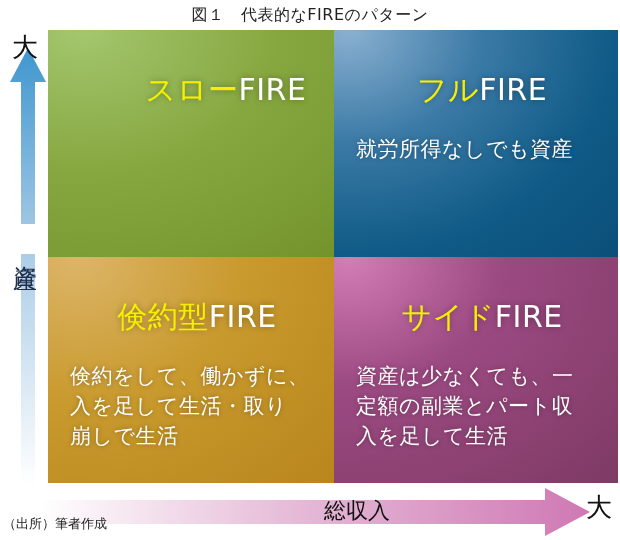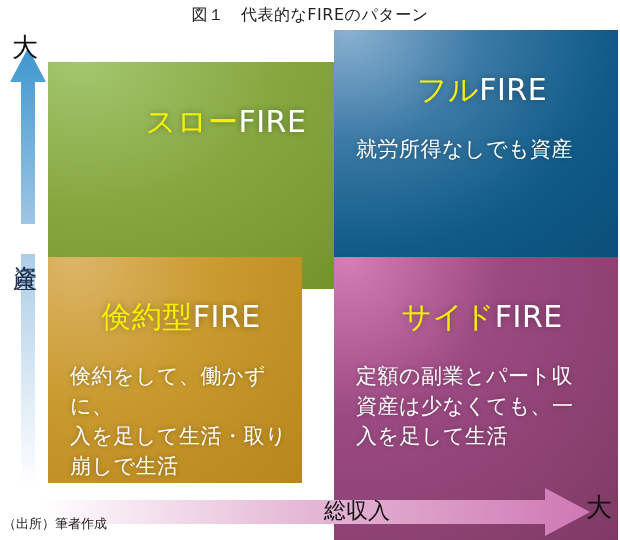--- a/index.html
+++ b/index.html
@@ -8,26 +8,26 @@
   .title { position:absolute; left:0; top:5px; width:620px; text-align:center;
            font-size:16px; color:#222; letter-spacing:0.5px; }
   .y-arrow { position:absolute; left:10px; top:48px; width:36px; height:438px; }
   .y-max { position:absolute; left:10px; top:30px; width:30px; text-align:center;
            font-size:26px; color:#111; }
   .y-label { position:absolute; left:10px; top:224px; width:30px; text-align:center;
              font-size:24px; color:#1f2f4d; line-height:30px; background:#fff; }
   .grid { position:absolute; left:48px; top:30px; width:570px; height:453px; }
   .cell { position:absolute; box-sizing:border-box; padding-left:22px; padding-right:10px; }
   .cell.tl { left:0; top:0; width:344px; height:227px;
-    background: radial-gradient(ellipse at 10% 0%, #a4c66e 0%, #86a73f 45%, #708f28 100%); margin-top: 32px; }
+    background: radial-gradient(ellipse at 10% 0%, #a4c66e 0%, #86a73f 45%, #708f28 100%); }
   .cell.tr { left:286px; top:0; width:284px; height:227px;
     background: radial-gradient(ellipse at 5% 0%, #8ab0d0 0%, #3b7aa6 35%, #0f5a86 70%, #0b4f7a 100%); }
-  .cell.bl { left:0; top:227px; width:254px; height:226px;
+  .cell.bl { left:0; top:227px; width:286px; height:226px;
     background: radial-gradient(ellipse at 10% 0%, #dcb568 0%, #c99a2e 45%, #b8861c 100%); }
-  .cell.br { left:286px; top:227px; width:284px; height:283px;
+  .cell.br { left:286px; top:227px; width:284px; height:226px;
     background: radial-gradient(ellipse at 5% 0%, #d47db6 0%, #9c4a82 40%, #7e3a64 100%); }
   .cell-title { margin-top:42px; text-align:center; font-size:30px; line-height:36px;
                 color:#ffffff; text-shadow:0 0 6px rgba(0,0,0,0.35); letter-spacing:0.5px; }
   .cell-title .hl { color:#f5f000; }
   .cell-desc { margin-top:26px; font-size:21px; line-height:30px; color:#ffffff;
                text-shadow:0 0 5px rgba(0,0,0,0.35); letter-spacing:0.5px; }
   .x-arrow { position:absolute; left:40px; top:488px; width:550px; height:48px; }
   .x-label { position:absolute; left:290px; top:496px; font-size:22px; color:#111;margin-left:34px; }
   .x-max { position:absolute; left:586px; top:490px; font-size:26px; color:#111; }
   .source { position:absolute; left:3px; top:515px; font-size:13px; color:#222; }
@@ -77,22 +77,22 @@
       <div>入を足して生活・取り</div>
       <div>崩しで生活</div>
     </div>
   </div>
 
   <div class="cell br">
     <div class="cell-title">
       <span class="hl">サイド</span><span>FIRE</span>
     </div>
     <div class="cell-desc">
+      <div>資産は少なくても、一</div>
       <div>定額の副業とパート収</div>
-      <div>資産は少なくても、一</div>
       <div>入を足して生活</div>
     </div>
   </div>
 </div>
 
 <svg class="x-arrow" viewBox="0 0 550 48" preserveAspectRatio="none">
   <defs>
     <linearGradient id="xgrad" x1="0" y1="0" x2="1" y2="0">
       <stop offset="0" stop-color="#ffffff"></stop>
       <stop offset="0.45" stop-color="#e6bcd8"></stop>

